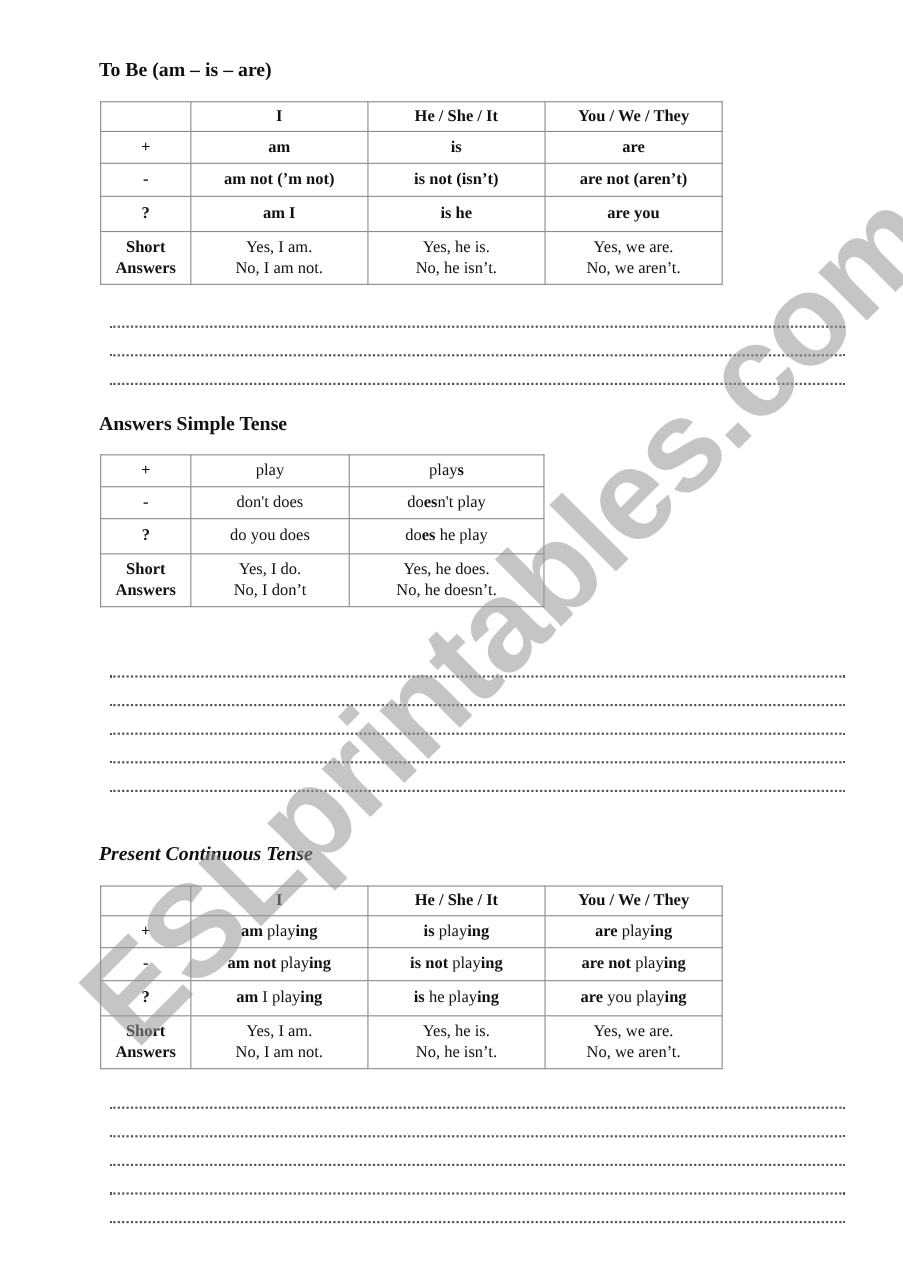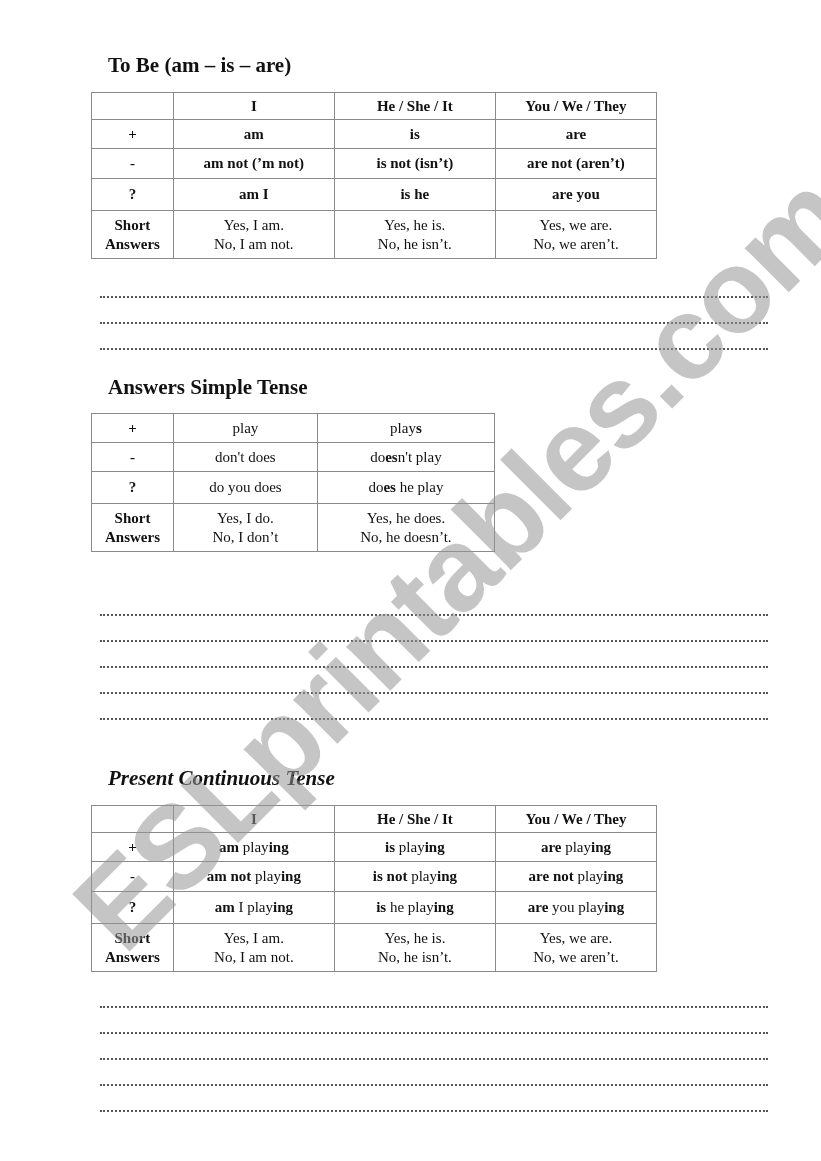--- a/index.html
+++ b/index.html
@@ -2,21 +2,21 @@
 <html><head>
   <meta charset="utf-8">
   <style>
     html, body { margin: 0; padding: 0; }
     body {
       width: 821px; height: 1161px; background: #ffffff; position: relative; overflow: hidden;
       font-family: "Liberation Serif", "DejaVu Serif", serif; color: #111;
     }
     .page { position: absolute; left: 0; top: 0; width: 821px; height: 1161px; }
     .title {
-      position: absolute; left: 108px; font-weight: bold; font-size: 21px; margin: 0;
+      position: absolute; left: 90px; font-weight: bold; font-size: 18px; margin: 0;
       white-space: nowrap;
     }
     table.grammar {
       position: absolute; left: 91px; border-collapse: collapse; font-size: 15px;
     }
     table.grammar td {
       border: 1.5px solid #8a8a8a; text-align: center; vertical-align: middle;
       padding: 0 4px; line-height: 19px;
     }
     table.grammar td.rowhead { width: 73px; font-weight: bold; }

